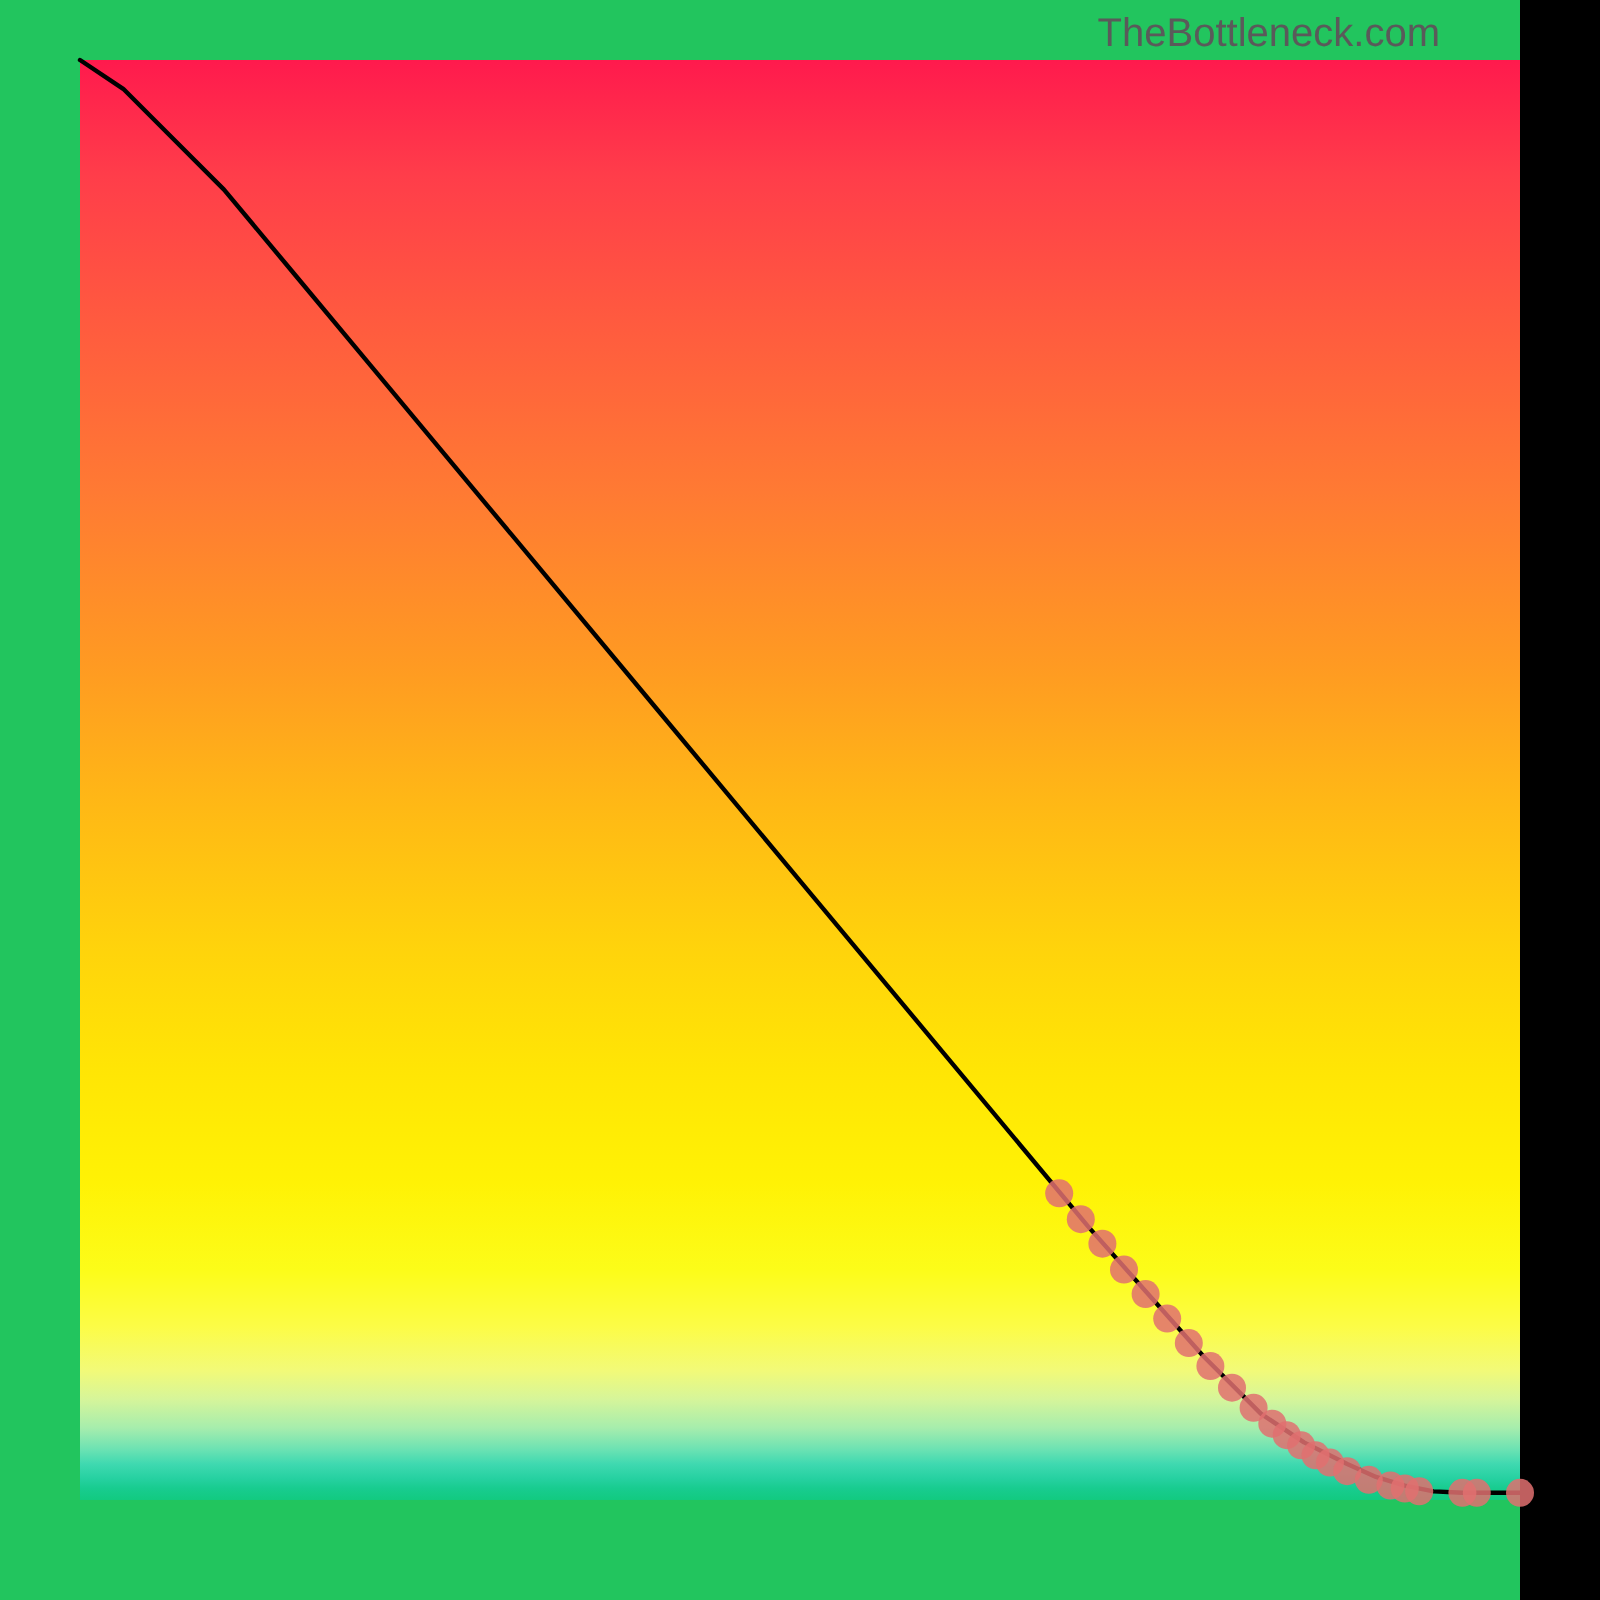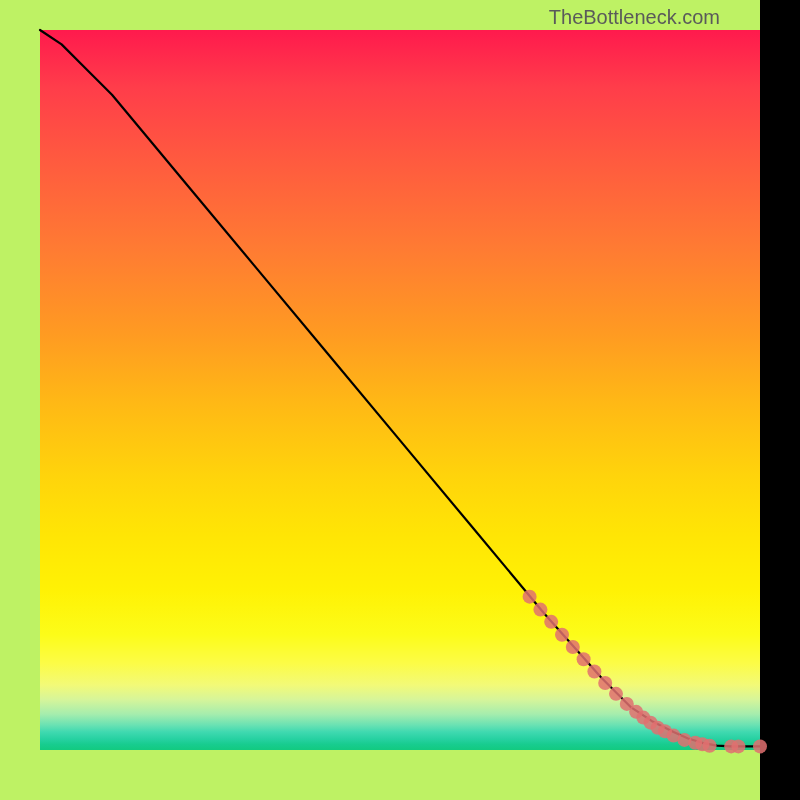--- a/index.html
+++ b/index.html
@@ -8,21 +8,21 @@
     width: 800px;
     height: 800px;
     background: #000;
     overflow: hidden;
     font-family: Arial, Helvetica, sans-serif;
   }
   .frame {
     position: relative;
     width: 760px;
     height: 800px;
-    background: #bef264;
+    background: #22c55e;
   }
   .plot-area {
     position: absolute;
     left: 40px;
     top: 30px;
     width: 720px;
     height: 720px;
     
     background: linear-gradient(
       to bottom,

